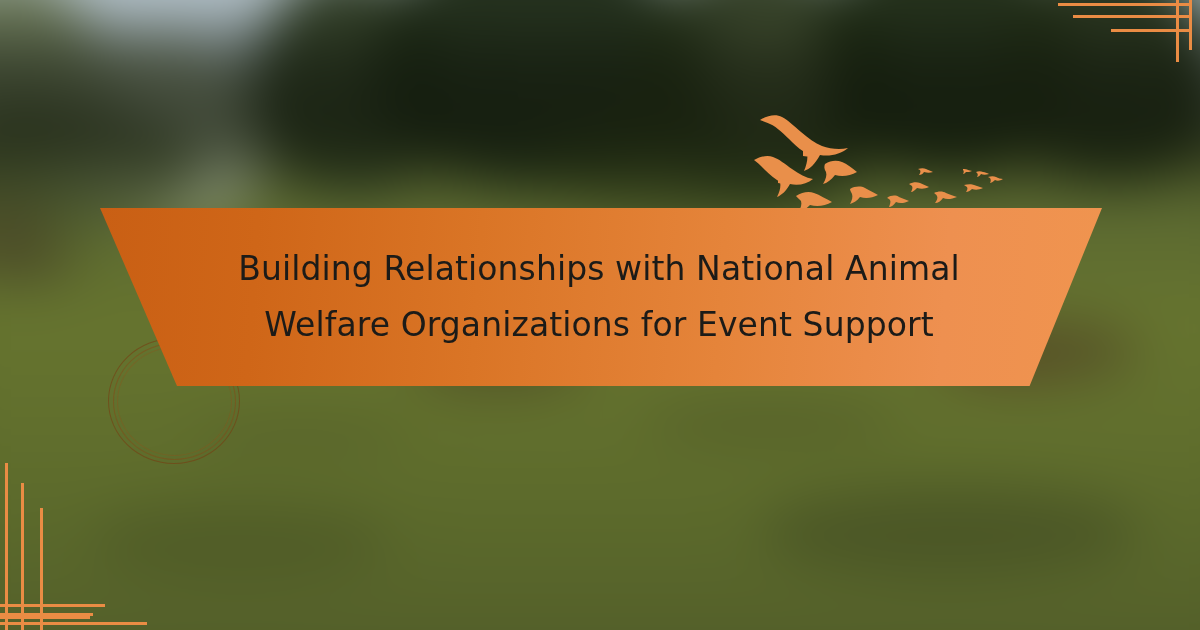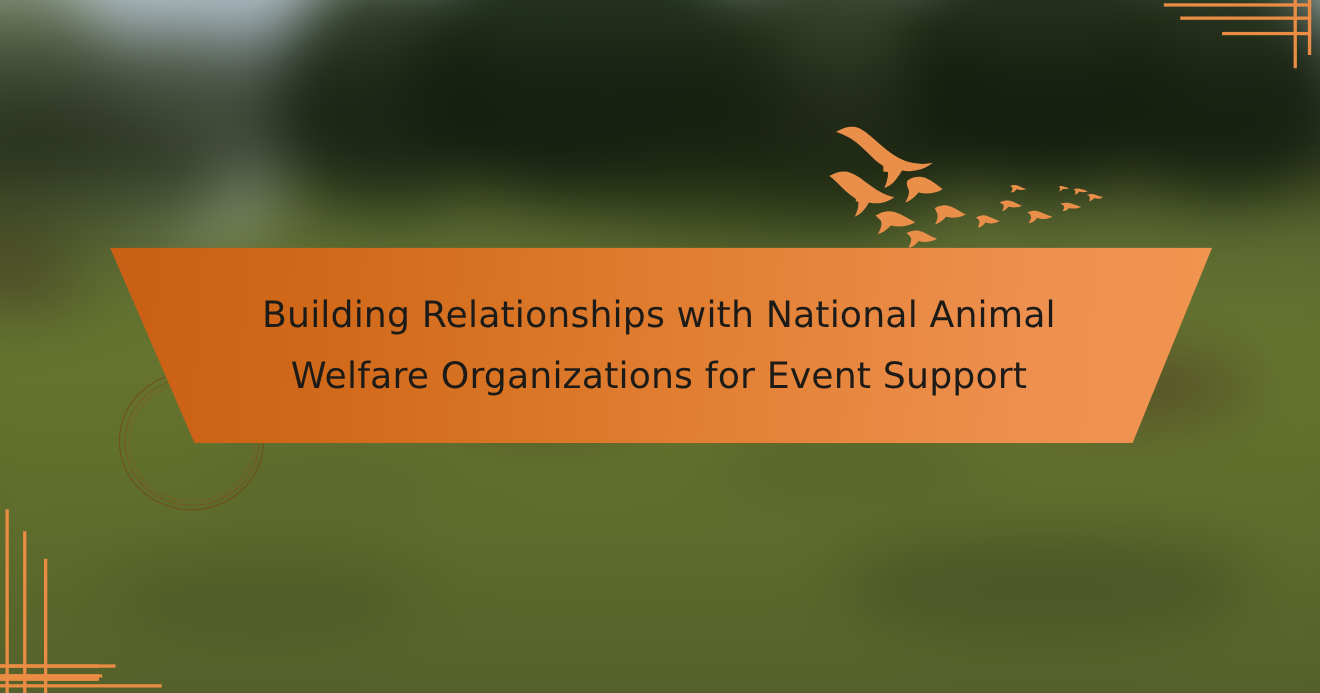--- a/index.html
+++ b/index.html
@@ -104,21 +104,21 @@
   .ring.r2 { inset: 5px 4px 4px 5px; border-color: rgba(138, 70, 20, .5); }
   .ring.r3 { inset: 9px 8px 8px 9px; border-color: rgba(150, 78, 22, .34); }
 
   
   .orn { position: absolute; background: #ea8c44; }
 
   
   .banner {
     position: absolute;
     left: 96px;
-    top: 225px;
+    top: 208px;
     width: 1006px;
     height: 178px;
     background: linear-gradient(94deg,
         #c95f14 0%,
         #cf6618 16%,
         #da7526 38%,
         #e5843a 62%,
         #ee9050 84%,
         #f0944f 100%);
     -webkit-clip-path: polygon(0.40% 0%, 100% 0%, 92.80% 100%, 8.05% 100%);

